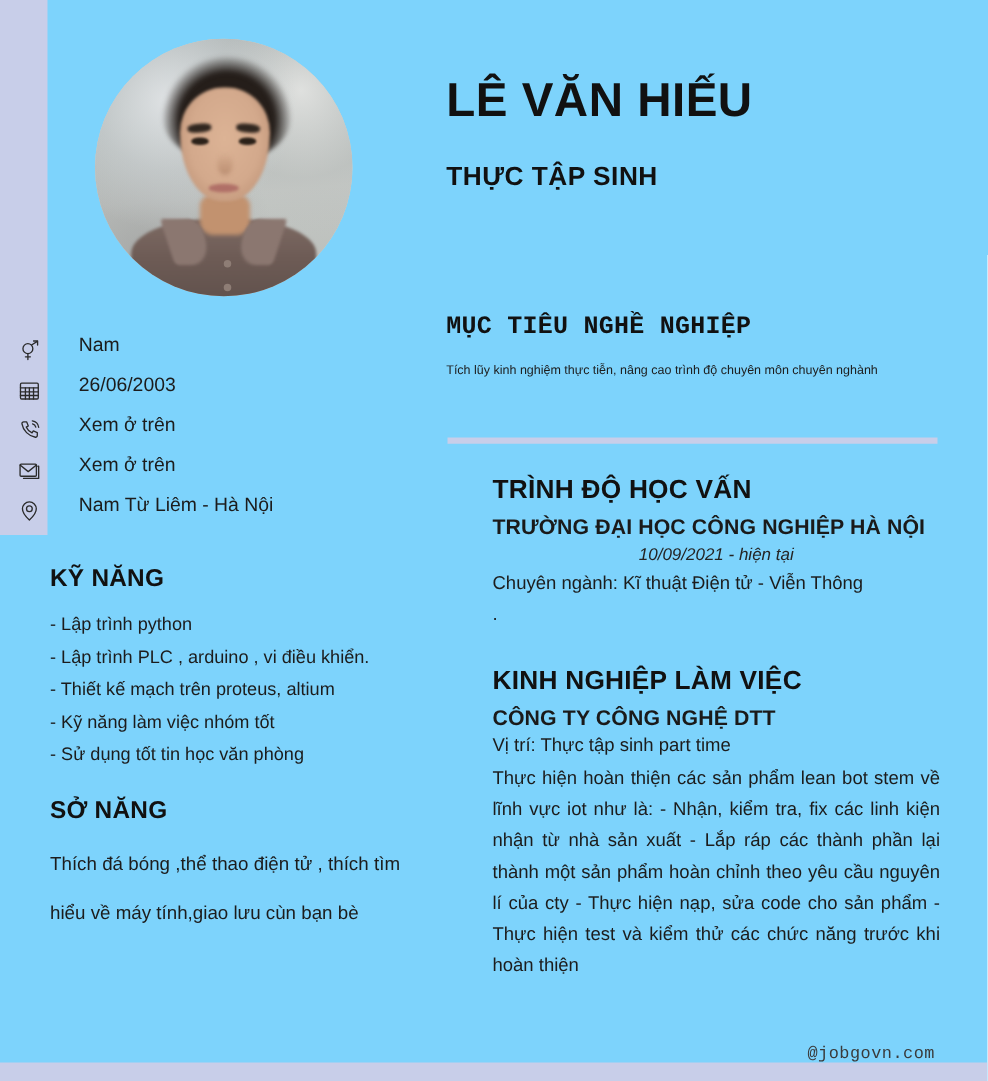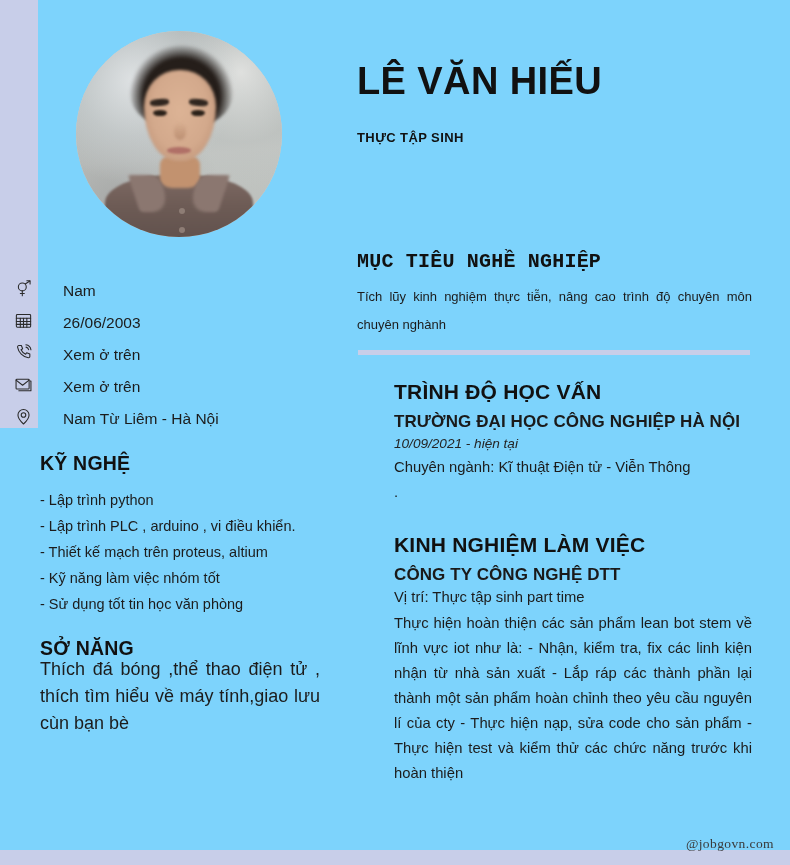--- a/index.html
+++ b/index.html
@@ -181,37 +181,37 @@
     font-weight: 700;
     letter-spacing: 0.4px;
     color: #111111;
     line-height: 1.08;
     white-space: nowrap;
   }
   .job-title {
     position: absolute;
     left: 357px;
     top: 130px;
-    font-size: 13px;
+    font-size: 21px;
     font-weight: 700;
     letter-spacing: 0.4px;
     color: #111111;
     white-space: nowrap;
   }
 
   
   .contact-list {
     position: absolute;
     left: 8px;
     top: 268px;
     width: 330px;
   }
   .contact-row {
     display: flex;
-    align-items: flex-end;
+    align-items: flex-start;
     height: 32px;
   }
   .contact-icon {
     width: 30px;
     min-width: 30px;
     height: 24px;
     display: flex;
     align-items: center;
     justify-content: center;
     color: #2b2b2b;
@@ -244,45 +244,45 @@
   }
   .skill-item {
     font-size: 14.5px;
     line-height: 26px;
     color: #1c1c1c;
     white-space: nowrap;
   }
   .hobby-text {
     position: absolute;
     left: 40px;
-    top: 656px;
+    top: 672px;
     width: 280px;
-    font-size: 18px;
-    line-height: 27px;
+    font-size: 15px;
+    line-height: 39px;
     color: #1c1c1c;
     text-align: justify;
   }
 
   
   .objective-title {
     position: absolute;
     left: 357px;
     top: 250px;
     font-size: 20px;
     font-weight: 700;
     letter-spacing: 0.2px;
     color: #111111;
     font-family: Liberation Mono, monospace;
   }
   .objective-text {
     position: absolute;
     left: 357px;
     top: 283px;
     width: 395px;
-    font-size: 13px;
+    font-size: 10px;
     line-height: 28px;
     color: #1c1c1c;
     text-align: justify;
   }
 
   .block {
     position: absolute;
     left: 394px;
     width: 358px;
   }
@@ -302,40 +302,41 @@
     font-weight: 700;
     letter-spacing: 0.1px;
     color: #1a1a1a;
     line-height: 20px;
   }
   .date-range {
     font-size: 13.6px;
     font-style: italic;
     color: #242424;
     line-height: 23px;
+    text-align: center;
   }
   .detail-line {
     font-size: 14.8px;
     color: #1c1c1c;
     line-height: 25px;
   }
   .detail-para {
     font-size: 14.8px;
     color: #1c1c1c;
     line-height: 25px;
     text-align: justify;
     margin-top: 1px;
   }
 
   
   .watermark {
     position: absolute;
-    right: 16px;
+    right: 42px;
     top: 836px;
-    font-family: Liberation Serif, serif;
+    font-family: Liberation Mono, monospace;
     font-size: 13.5px;
     color: #3a3a3a;
     letter-spacing: 0.4px;
   }
 </style>
 </head>
 <body>
 
 <div id="cv-page">
 
@@ -421,21 +422,21 @@
         <svg width="19" height="19" viewBox="0 0 24 24" fill="none" stroke="currentColor" stroke-width="1.35" stroke-linecap="round" stroke-linejoin="round">
           <path d="M12 21.5s7-6.2 7-11.3A7 7 0 0 0 5 10.2C5 15.3 12 21.5 12 21.5z"></path>
           <circle cx="12" cy="10.1" r="2.9"></circle>
         </svg>
       </span>
       <span class="contact-text">Nam Từ Liêm - Hà Nội</span>
     </div>
 
   </div>
 
-  <div class="left-section-title" id="skills-title">KỸ NGHỆ</div>
+  <div class="left-section-title" id="skills-title">KỸ NĂNG</div>
   <div class="skill-list">
     <div class="skill-item">- Lập trình python</div>
     <div class="skill-item">- Lập trình PLC , arduino , vi điều khiển.</div>
     <div class="skill-item">- Thiết kế mạch trên proteus, altium</div>
     <div class="skill-item">- Kỹ năng làm việc nhóm tốt</div>
     <div class="skill-item">- Sử dụng tốt tin học văn phòng</div>
   </div>
 
   <div class="left-section-title" id="hobby-title">SỞ NĂNG</div>
   <div class="hobby-text">Thích đá bóng ,thể thao điện tử , thích tìm hiểu về máy tính,giao lưu cùn bạn bè</div>
@@ -445,21 +446,21 @@
 
   <div class="block" id="edu-block">
     <div class="block-title">TRÌNH ĐỘ HỌC VẤN</div>
     <div class="org-name">TRƯỜNG ĐẠI HỌC CÔNG NGHIỆP HÀ NỘI</div>
     <div class="date-range">10/09/2021 - hiện tại</div>
     <div class="detail-line">Chuyên ngành: Kĩ thuật Điện tử - Viễn Thông</div>
     <div class="detail-line">.</div>
   </div>
 
   <div class="block" id="exp-block">
-    <div class="block-title">KINH NGHIỆM LÀM VIỆC</div>
+    <div class="block-title">KINH NGHIỆP LÀM VIỆC</div>
     <div class="org-name">CÔNG TY CÔNG NGHỆ DTT</div>
     <div class="detail-line">Vị trí: Thực tập sinh part time</div>
     <div class="detail-para">Thực hiện hoàn thiện các sản phẩm lean bot stem về lĩnh vực iot như là:   -  Nhận, kiểm tra, fix các linh kiện nhận từ nhà sản xuất   -  Lắp ráp các thành phần lại thành một sản phẩm hoàn chỉnh theo yêu cầu nguyên lí của cty   - Thực hiện nạp, sửa code cho sản phẩm  - Thực hiện test và kiểm thử các chức năng trước khi hoàn thiện</div>
   </div>
 
   <div class="watermark">@jobgovn.com</div>
 
 </div>
 
 </body></html>

